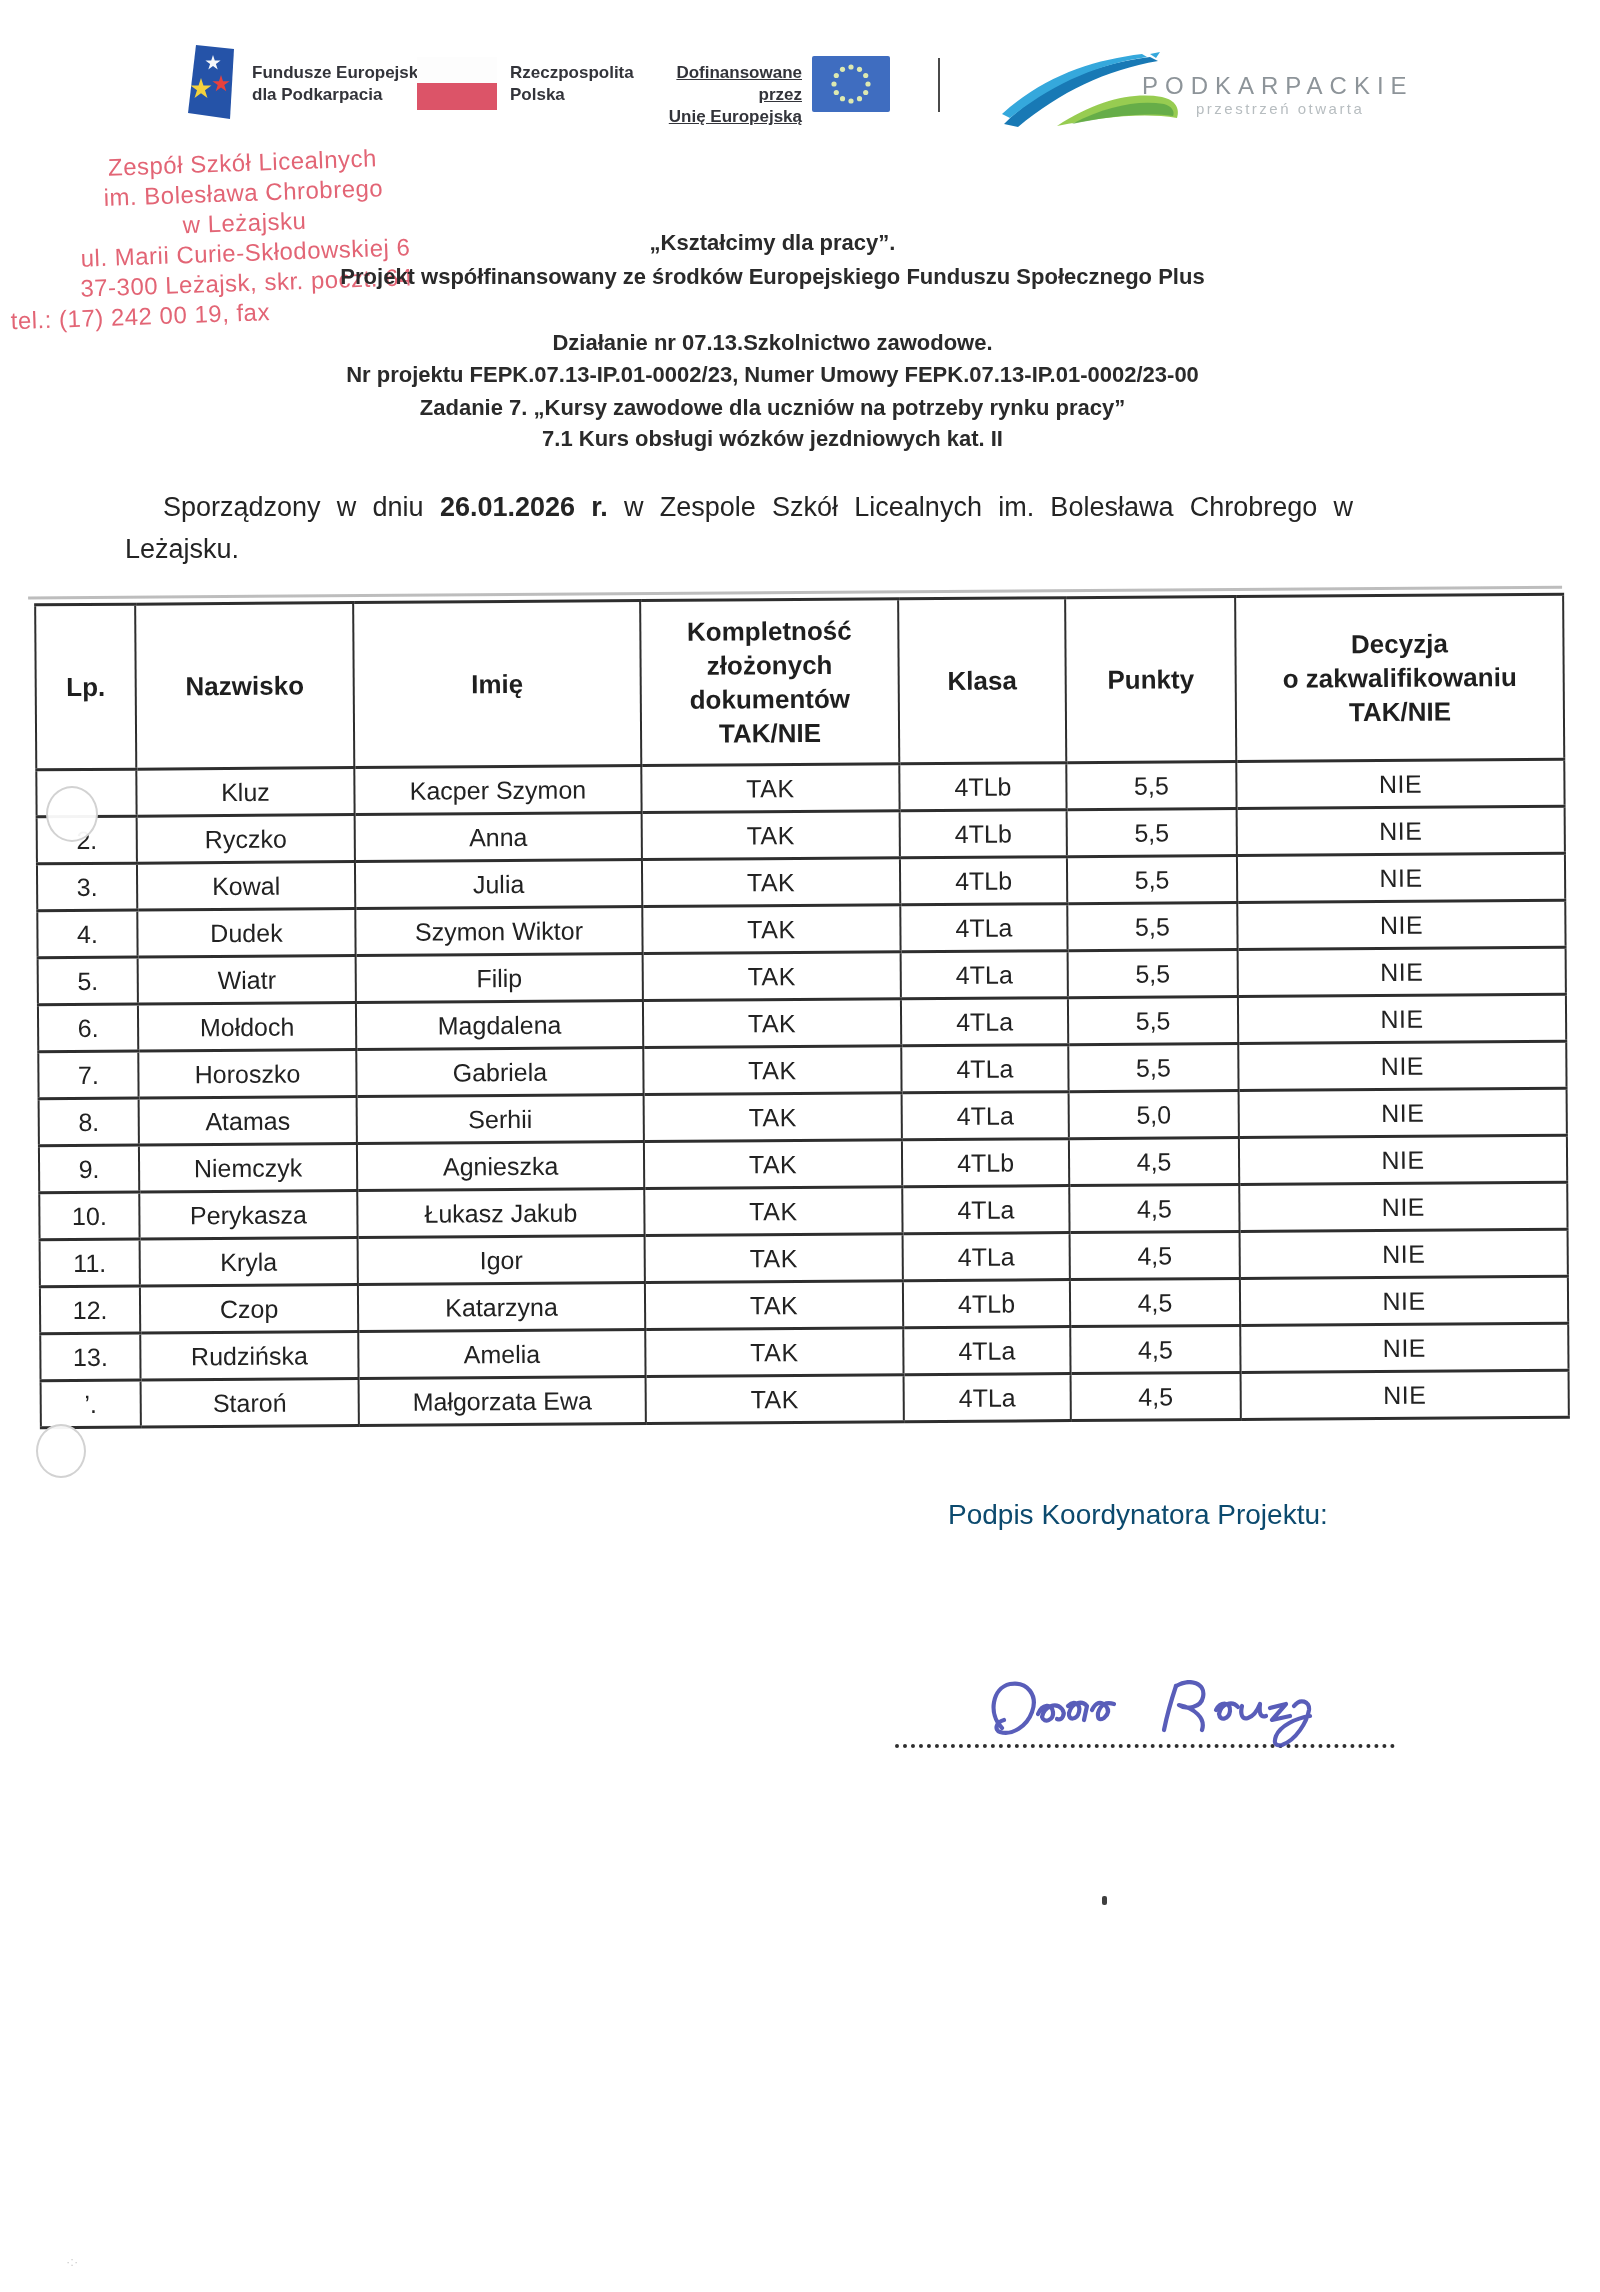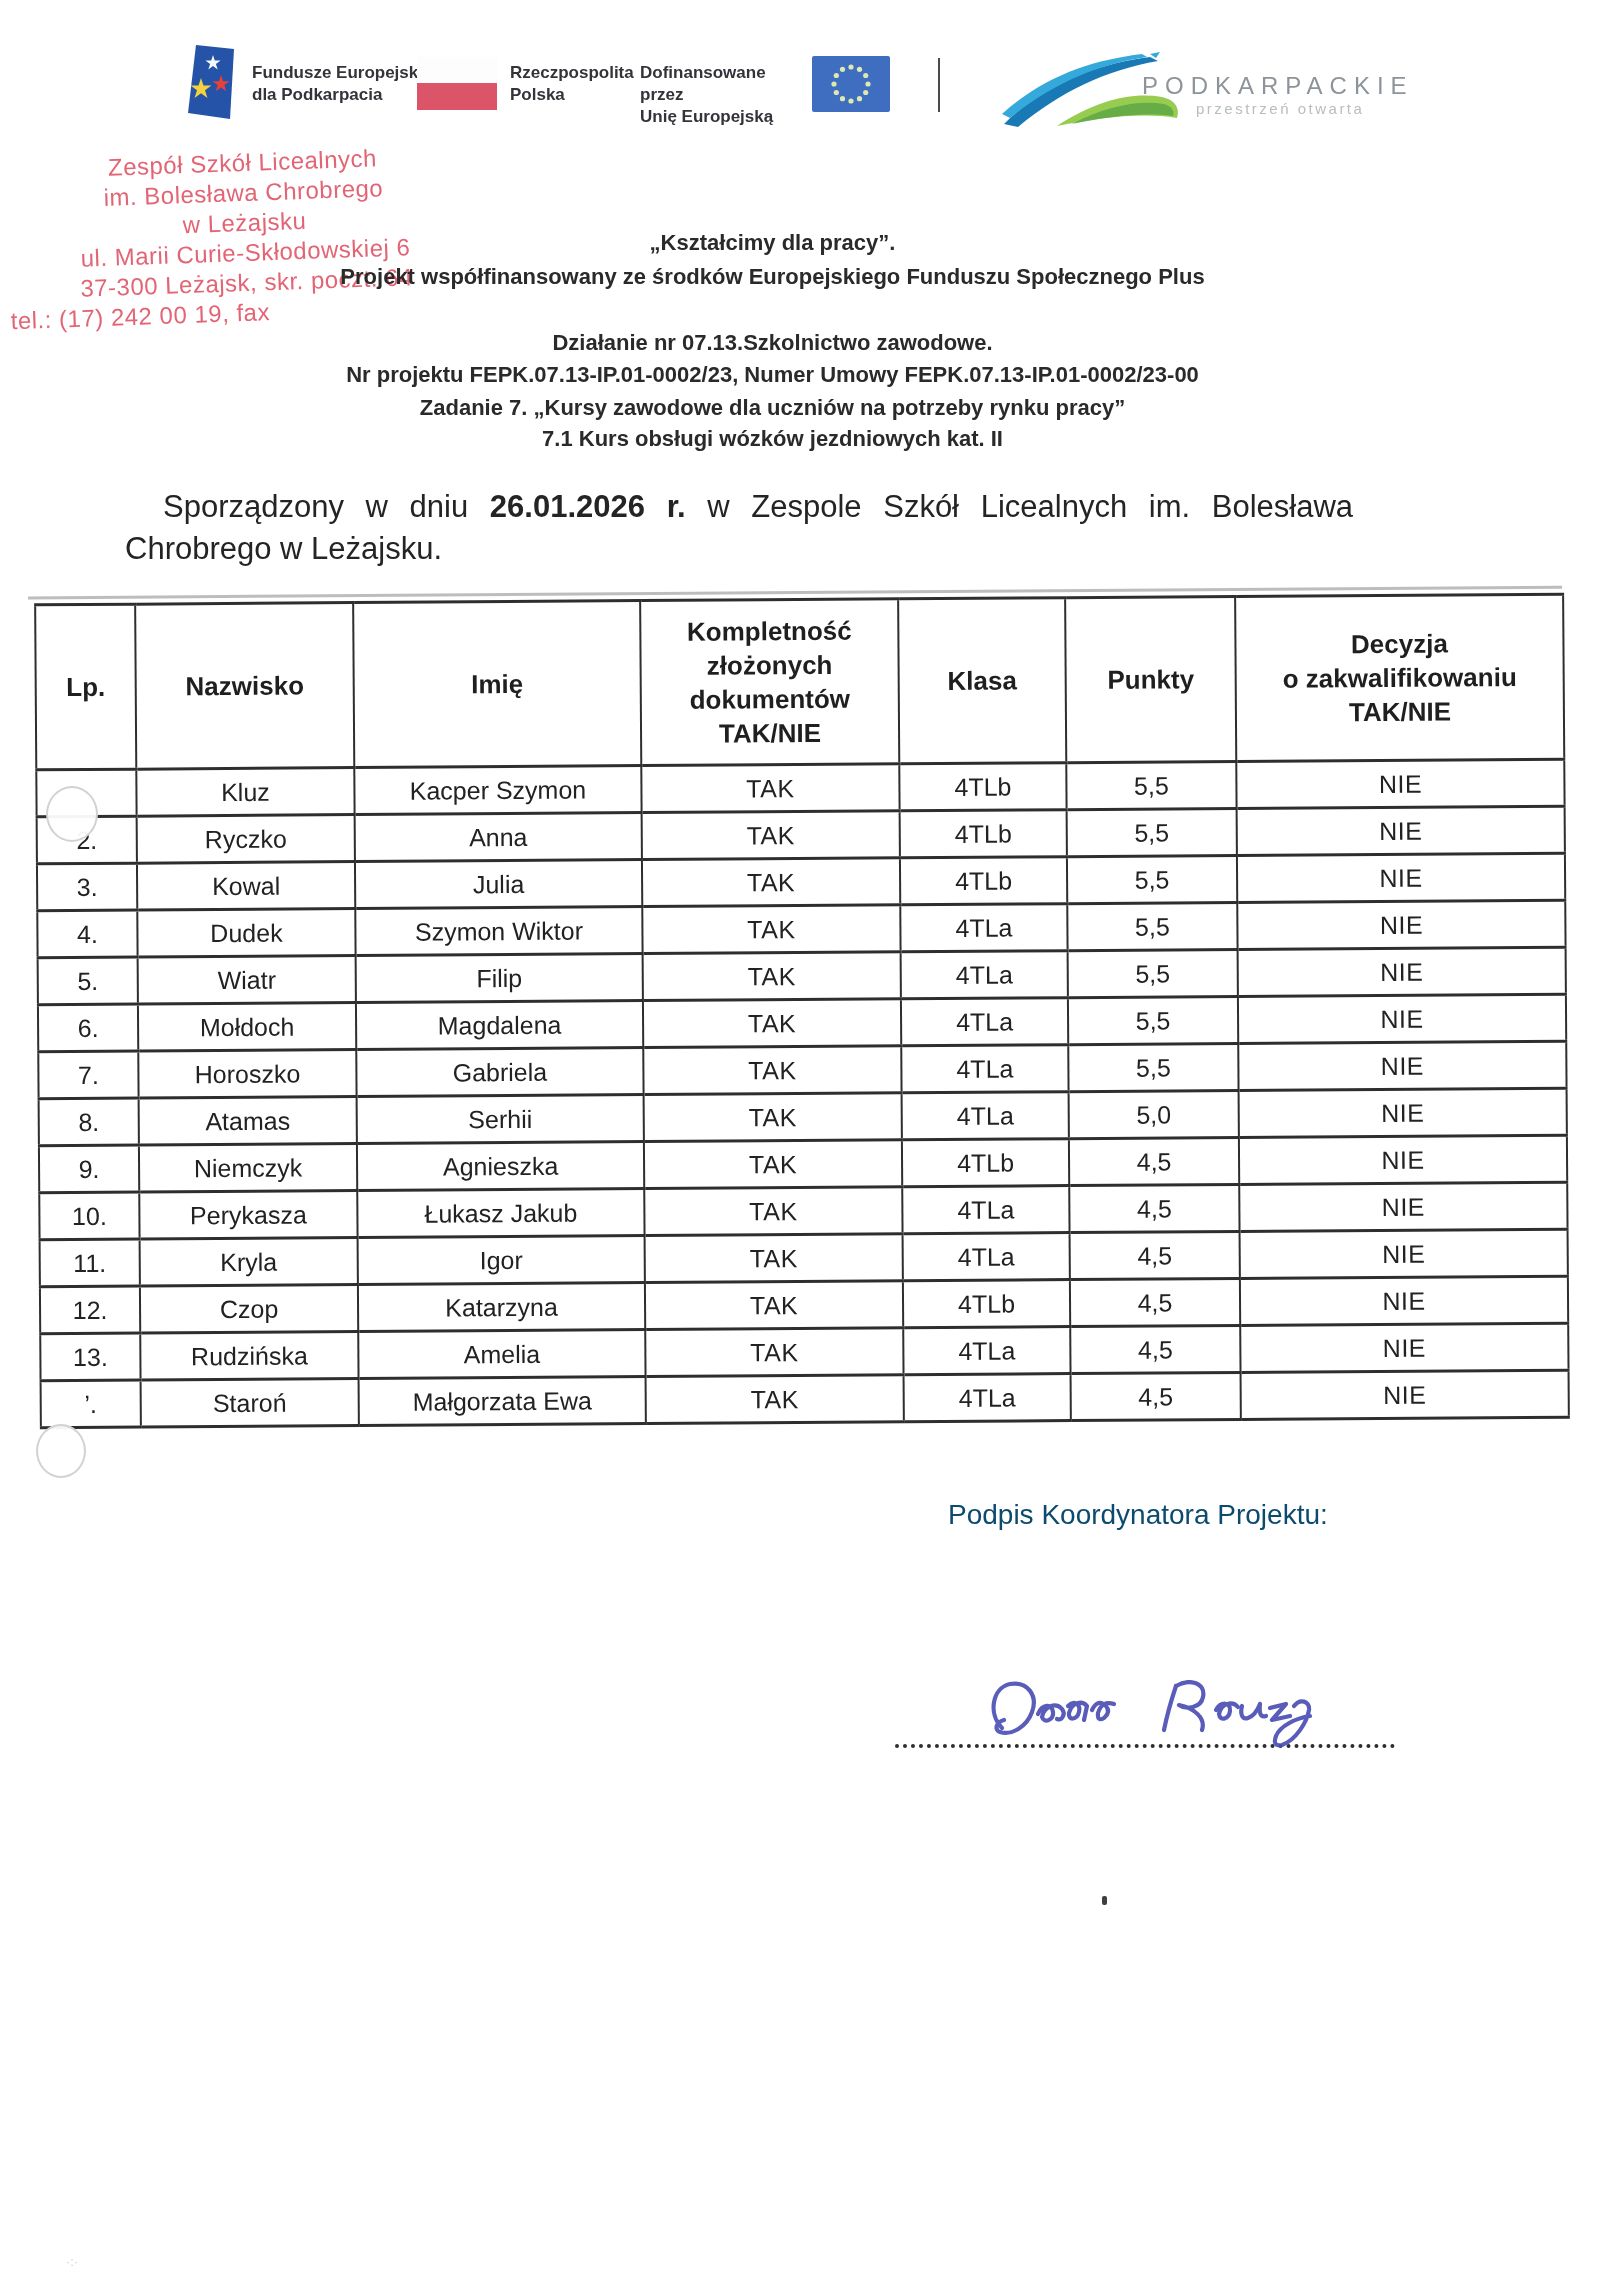--- a/index.html
+++ b/index.html
@@ -4,38 +4,38 @@
 <style>
   html,body{margin:0;padding:0;background:#e8e8e8;}
   .page{
     position:relative;width:1600px;height:2292px;background:#ffffff;
     font-family:"Liberation Sans", sans-serif;color:#222;overflow:hidden;
     margin:0 auto;
   }
   
   .hdr-abs{position:absolute;}
   .logo-text{font-weight:bold;font-size:17px;line-height:22px;color:#33343a;}
-  .logo-text.right{text-align:left;}
+  .logo-text.right{text-align:right;text-decoration:underline;}
   .divider{position:absolute;width:2px;height:54px;background:#4a4a4a;}
   .podk-title{position:absolute;font-size:24px;letter-spacing:7px;color:#8d9499;white-space:nowrap;}
   .podk-sub{position:absolute;font-size:15px;letter-spacing:2.5px;color:#b7bdc0;white-space:nowrap;}
   
   .stamp{
     position:absolute;left:0px;top:148px;width:490px;text-align:center;
     transform:rotate(-2deg);color:#df5063;opacity:.88;
     font-size:24px;line-height:30px;letter-spacing:.5px;z-index:1;
   }
   
   .tline{position:absolute;left:0;width:1545px;text-align:center;font-weight:bold;color:#2a2a2a;z-index:2;}
   .tline.big{font-size:35px;}
   .tline.med{font-size:22px;}
   
   .intro{
     position:absolute;left:125px;top:486px;width:1228px;
-    font-size:31px;line-height:42px;text-align:justify;text-indent:38px;color:#242424;
+    font-size:27px;line-height:42px;text-align:justify;text-indent:38px;color:#242424;
   }
   .intro b{font-weight:bold;}
   
   .table-wrap{position:absolute;left:37px;top:598px;width:1528px;transform:rotate(-0.4deg);}
   .ghost-top{position:absolute;left:-6px;top:-7px;width:1534px;height:3px;background:#9a9a9a;opacity:.65;}
   table.doc{border-collapse:collapse;width:1528px;table-layout:fixed;}
   table.doc th,table.doc td{
     border:2px solid #2e2e2e;border-top-width:3px;border-bottom-width:3px;
     vertical-align:middle;padding:0;overflow:hidden;
   }

